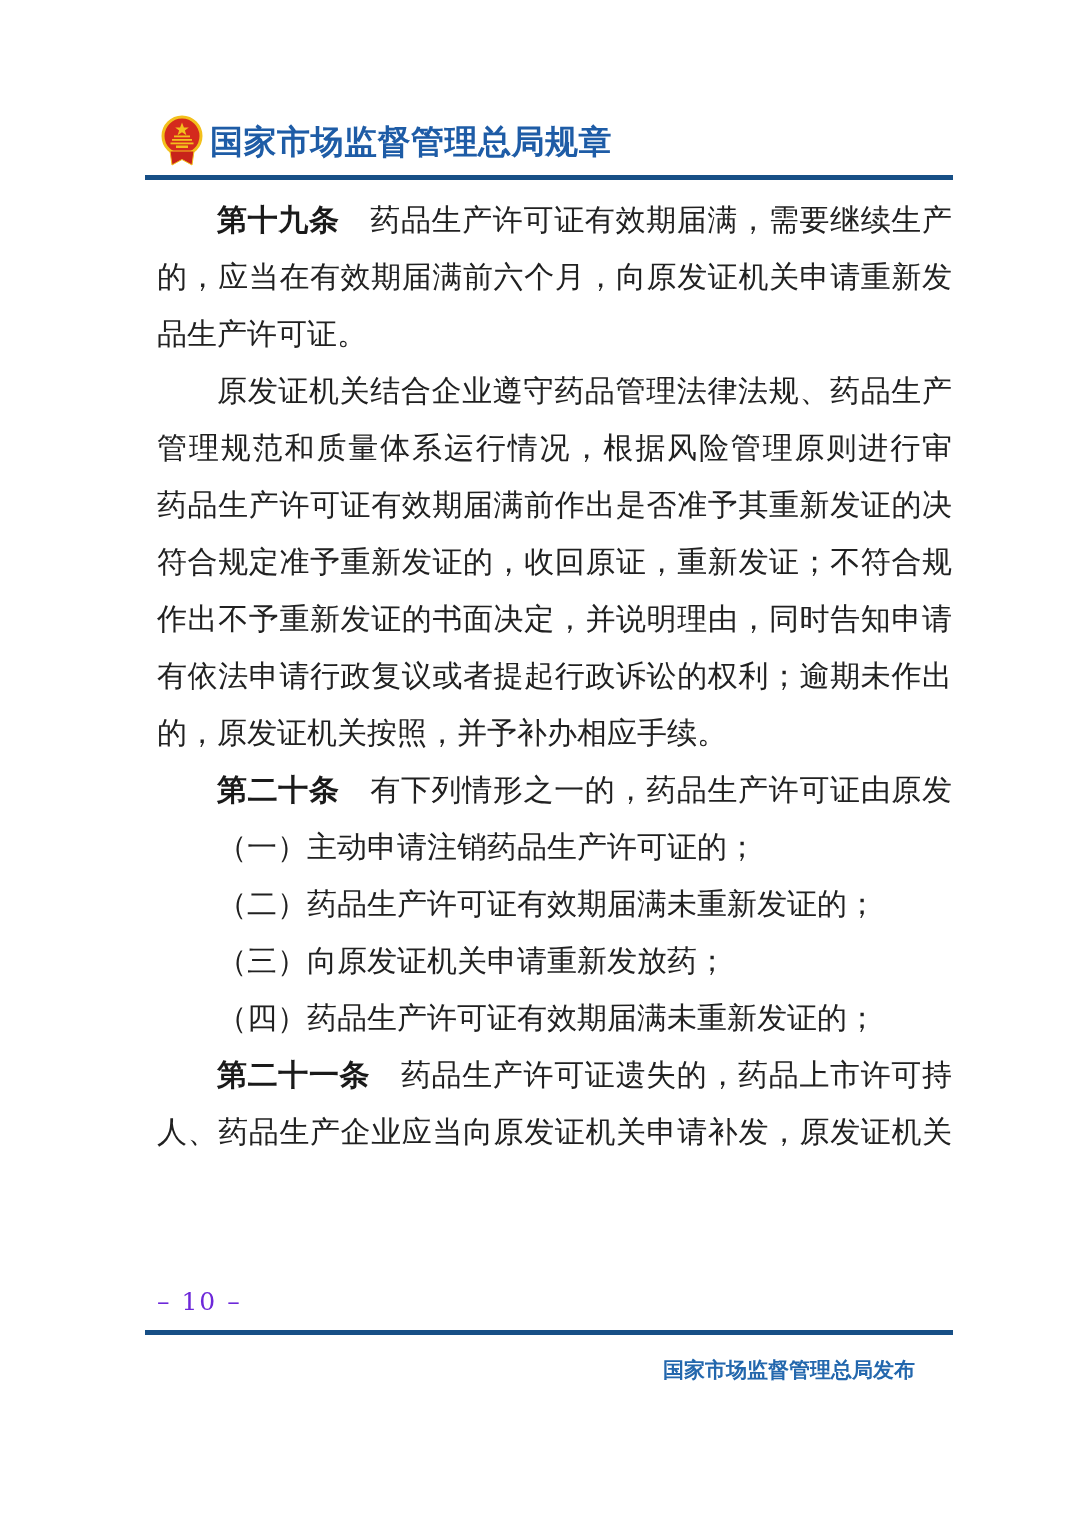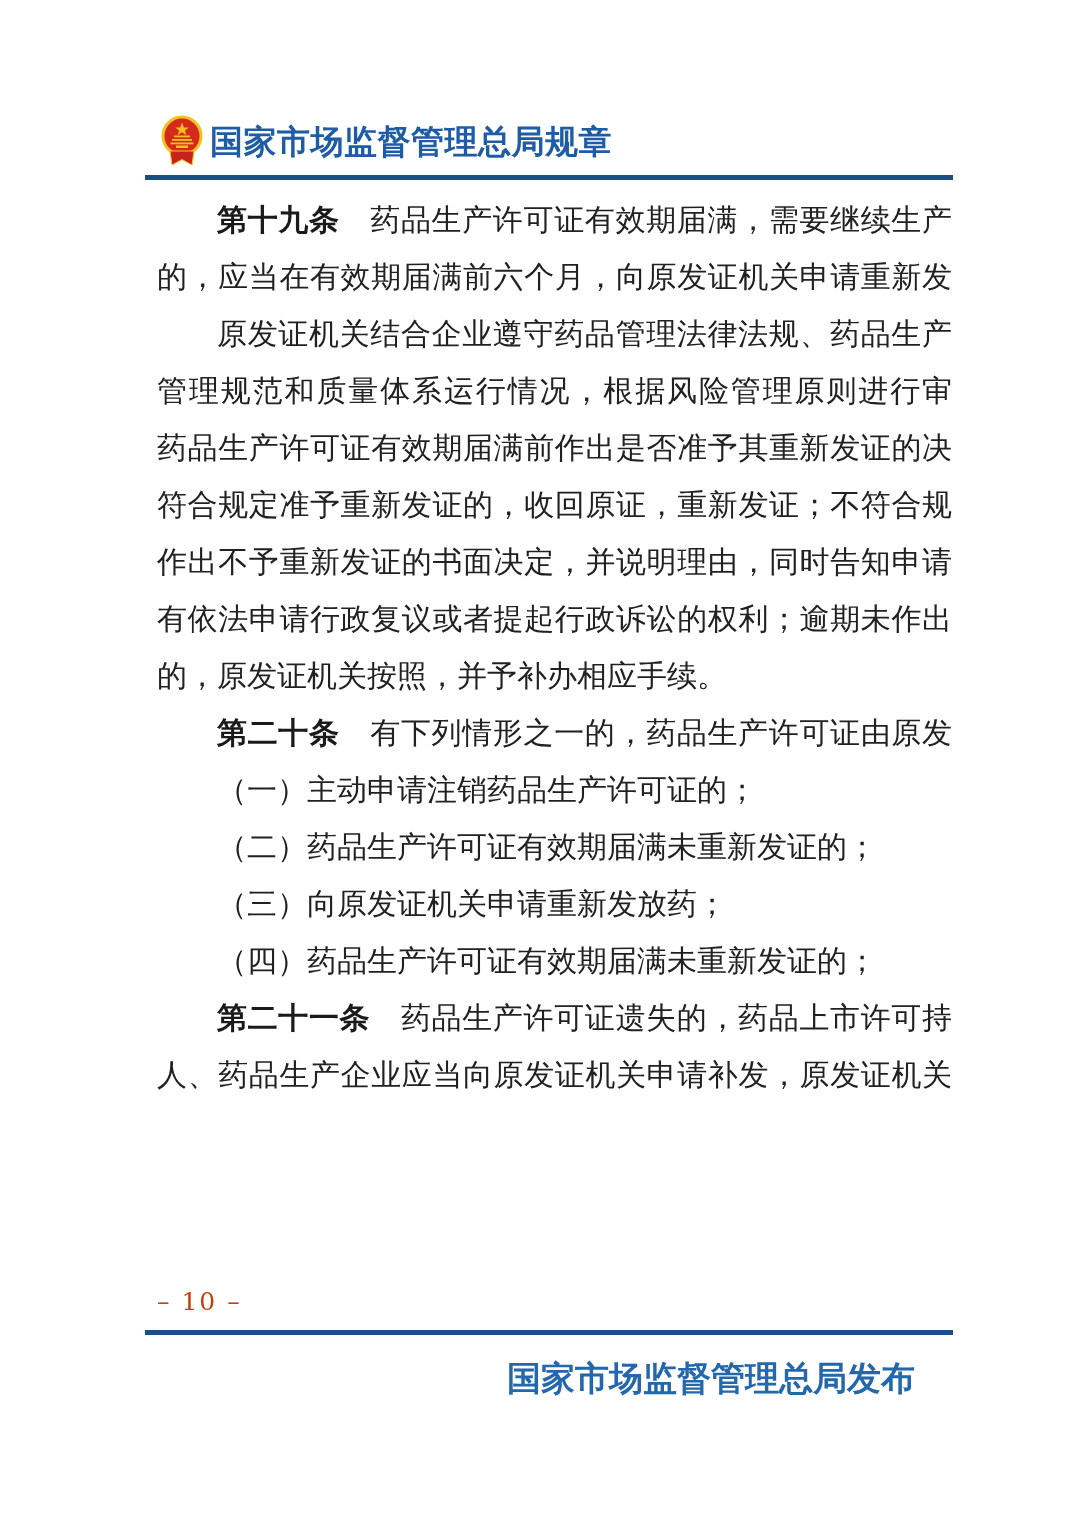--- a/index.html
+++ b/index.html
@@ -54,36 +54,36 @@
   .line.indent { text-indent: 60px; }
   .term {
     font-weight: bold;
     font-family: Liberation Serif, serif;
     color: #1a1a1a;
   }
 
   
   .page-number {
     position: absolute; left: 145px; top: 1287px;
-    font-size: 25px; color: #c2410c;
+    font-size: 25px; color: #6d28d9;
     font-family: "DejaVu Serif", serif;
     letter-spacing: 2px;
   }
   .footer-rule {
     position: absolute; left: 133px; top: 1330px;
     width: 808px; height: 5px;
     background: #174f86;
   }
   .footer-publisher {
     position: absolute; left: 133px; top: 1356px;
     width: 770px;
     text-align: right;
     font-family: "DejaVu Sans", "Liberation Sans", sans-serif;
     font-weight: bold;
-    font-size: 34px;
+    font-size: 21px;
     color: #2367ad;
     white-space: nowrap;
   }
 </style>
 </head>
 <body>
 
 <div class="page">
 
   <div class="header">
@@ -96,20 +96,21 @@
       <rect x="16" y="30.5" width="12" height="2.5" fill="#f3c01c"></rect>
       <path d="M10,36 L34,36 L32,50 L22,44.5 L12,50 Z" fill="#c8231a" stroke="#f3c01c" stroke-width="1"></path>
     </svg>
     <div class="header-title">国家市场监督管理总局规章</div>
     <div class="header-rule"></div>
   </div>
 
   <div class="doc-body">
     <div class="line indent fill"><span class="term">第十九条</span><span>　药品生产许可证有效期届满，需要继续生产药品</span></div>
     <div class="line fill"><span>的，应当在有效期届满前六个月，向原发证机关申请重新发放药</span></div>
+    <div class="line"><span>品生产许可证。</span></div>
     <div class="line indent fill"><span>原发证机关结合企业遵守药品管理法律法规、药品生产质量</span></div>
     <div class="line fill"><span>管理规范和质量体系运行情况，根据风险管理原则进行审查，在</span></div>
     <div class="line fill"><span>药品生产许可证有效期届满前作出是否准予其重新发证的决定。</span></div>
     <div class="line fill"><span>符合规定准予重新发证的，收回原证，重新发证；不符合规定的，</span></div>
     <div class="line fill"><span>作出不予重新发证的书面决定，并说明理由，同时告知申请人享</span></div>
     <div class="line fill"><span>有依法申请行政复议或者提起行政诉讼的权利；逾期未作出决定</span></div>
     <div class="line"><span>的，原发证机关按照，并予补办相应手续。</span></div>
     <div class="line indent fill"><span class="term">第二十条</span><span>　有下列情形之一的，药品生产许可证由原发证机</span></div>
     <div class="line indent"><span>（一）主动申请注销药品生产许可证的；</span></div>
     <div class="line indent"><span>（二）药品生产许可证有效期届满未重新发证的；</span></div>

